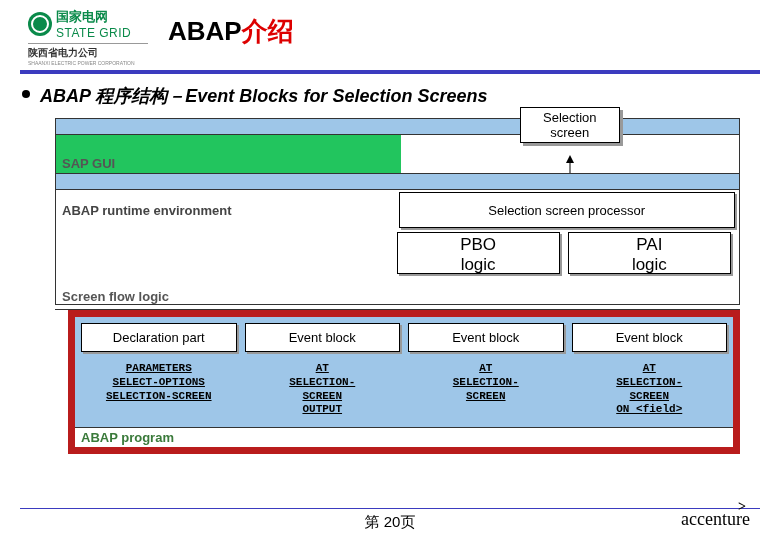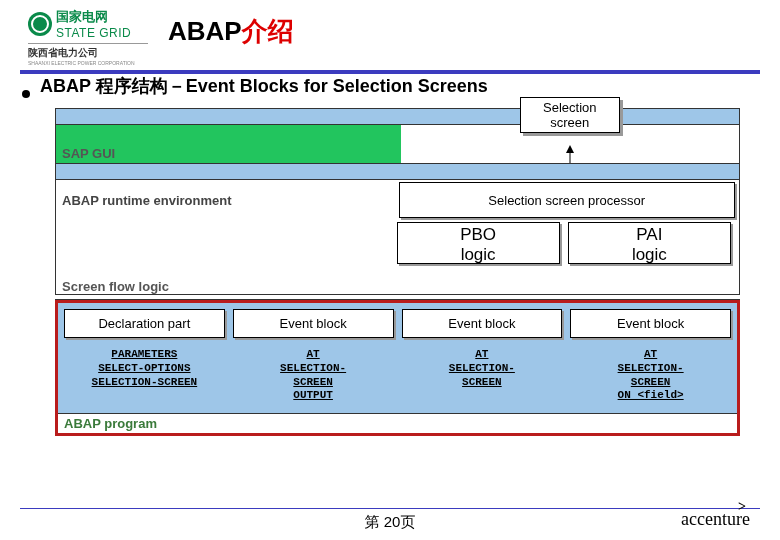--- a/index.html
+++ b/index.html
@@ -14,21 +14,21 @@
   .logo-en { color: #0a8a4a; font-size: 12px; letter-spacing: 0.5px; }
   .logo-sub-line { height: 1px; background: #999; margin: 3px 0 2px; }
   .logo-sub { color: #333; font-size: 10px; font-weight: bold; }
   .logo-sub-en { color: #888; font-size: 5px; }
 
   .title { font-size: 26px; font-weight: bold; margin-left: 20px; padding-top: 6px; }
   .title .cn { color: #d00; }
 
   .hr-double { margin: 4px 20px 0 20px; height: 4px; background: linear-gradient(#3b3bbf, #3b3bbf) top/100% 3px no-repeat, linear-gradient(#3b3bbf, #3b3bbf) bottom/100% 1px no-repeat; }
 
-  .bullet-line { padding: 0 20px 6px 40px; font-size: 18px; font-weight: bold; position: relative; }
+  .bullet-line { padding: 10px 20px 6px 40px; font-size: 18px; font-weight: bold; position: relative; font-style: italic; }
   .bullet-line::before { content: ""; position: absolute; left: 22px; top: 16px; width: 8px; height: 8px; background: #000; border-radius: 50%; }
 
   .diagram { margin: 4px 40px 0 55px; font-size: 13px; }
 
   .layer-outer { border: 1px solid #333; border-bottom: none; }
   .layer-outer:last-of-type { border-bottom: 1px solid #333; }
 
   .blue-bar { background: #9ec6e8; height: 16px; border-bottom: 1px solid #333; }
   .half-blue-row { display: flex; height: 38px; }
   .half-blue-left { flex: 1; background: #22c55e; border-right: none; display: flex; align-items: flex-end; padding: 0 0 2px 6px; color: #555; font-weight: bold; }
@@ -43,21 +43,21 @@
 
   .pbo-pai-row { display: flex; height: 46px; }
   .pbo-pai-left { flex: 1; }
   .pbo-pai-right { flex: 1; display: flex; gap: 8px; padding: 2px 8px 2px 6px; }
   .pbo-box { flex: 1; border: 1px solid #000; text-align: center; padding: 2px 0; box-shadow: 2px 2px 0 #999; background: #fff; font-size: 17px; }
 
   .flow-label-row { height: 28px; display: flex; align-items: flex-end; padding-left: 6px; color: #555; font-weight: bold; }
 
   .split-bar { height: 6px; border: 1px solid #333; border-left: none; border-right: none; background: #fff; }
 
-  .abap-layer { border: 3px solid #b91c1c; }
+  .abap-layer { border: 7px solid #b91c1c; margin-left: 13px; }
   .abap-inner { background: #9ec6e8; padding: 6px 6px 2px 6px; border-bottom: 1px solid #333; }
   .event-row { display: flex; gap: 8px; margin-bottom: 6px; }
   .event-box { flex: 1; border: 1px solid #000; background: #fff; text-align: center; padding: 6px 2px; box-shadow: 2px 2px 0 #999; font-size: 13px; }
   .code-row { display: flex; gap: 8px; text-decoration: underline; }
   .code-box { flex: 1; text-align: center; font-family: "Courier New", monospace; font-weight: bold; font-size: 11px; padding: 4px 0 8px 0; line-height: 1.25; }
   .abap-label { padding: 2px 0 2px 6px; font-weight: bold; color: #3a7a3a; }
 
   .footer { position: absolute; bottom: 8px; left: 0; right: 0; }
   .footer-line { height: 1px; background: #3b3bbf; margin: 0 20px 4px 20px; }
   .footer-inner { display: flex; justify-content: space-between; align-items: center; padding: 0 30px; }

